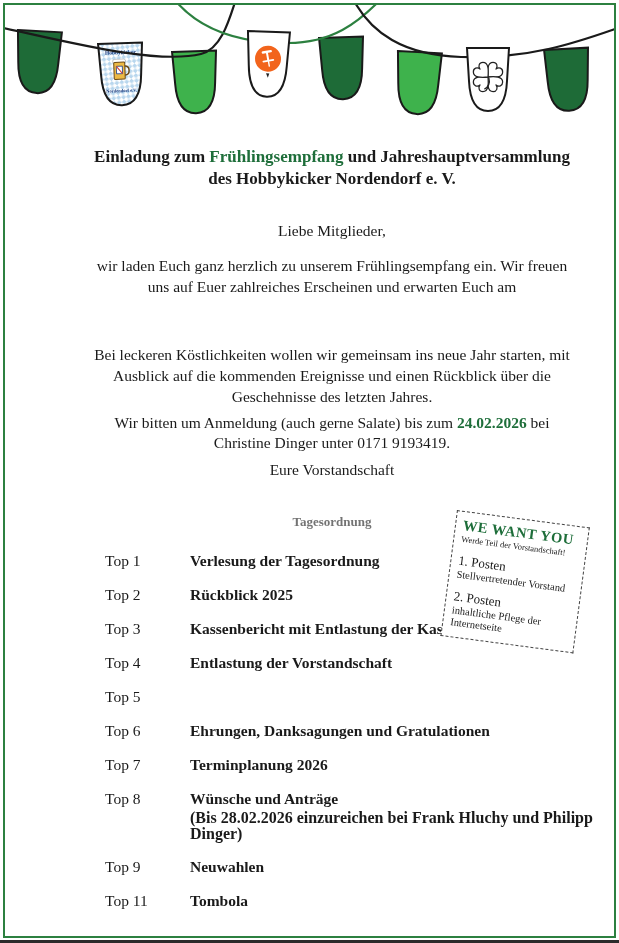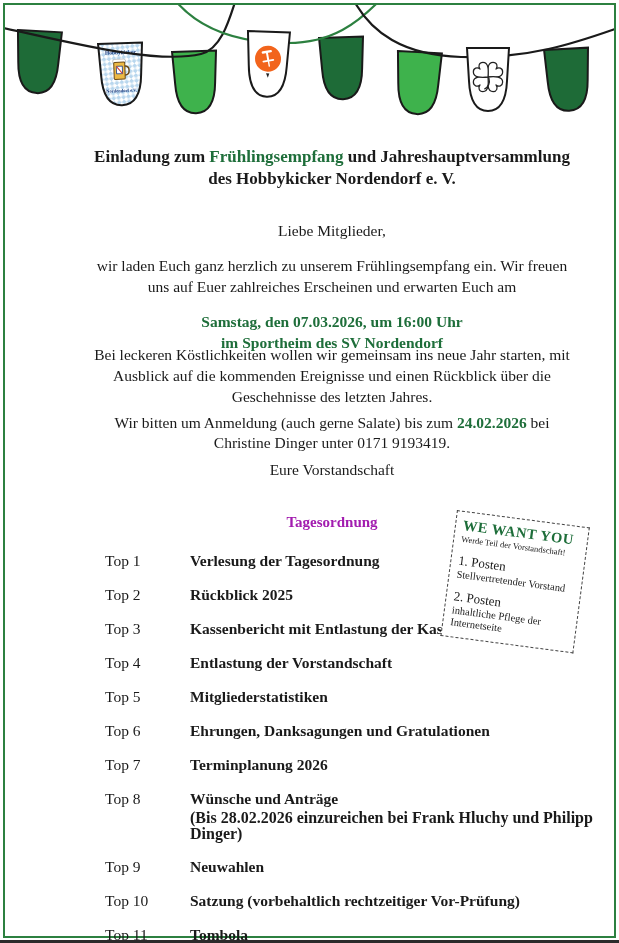--- a/index.html
+++ b/index.html
@@ -11,21 +11,21 @@
   .bunting{position:absolute;top:0;left:0;}
   .tblock{position:absolute;left:36px;right:36px;text-align:center;margin-left:45px;}
   .title{top:141px;font-size:17px;font-weight:bold;line-height:22px;}
   .green{color:#1e6e3a;}
   .salutation{top:215px;font-size:15.5px;line-height:21px;}
   .intro{top:250px;font-size:15.5px;line-height:21px;}
   .event{top:306px;font-size:15.5px;font-weight:bold;line-height:21px;color:#1e6e3a;}
   .body2{top:339px;font-size:15.5px;line-height:21px;}
   .registration{top:408px;font-size:15.5px;line-height:20px;}
   .closing{top:456px;font-size:15.5px;}
-  .agenda-heading{top:509px;font-size:15px;font-weight:bold;color:#a21caf;}
+  .agenda-heading{top:509px;font-size:13px;font-weight:bold;color:#737373;}
   .agenda{position:absolute;top:546px;left:100px;right:20px;}
   .agenda-row{display:flex;font-size:15.5px;line-height:19px;margin-bottom:15px;}
   .agenda-label{flex:0 0 85px;}
   .agenda-text{flex:1;font-weight:bold;}
   .agenda-note{font-size:16px;line-height:16px;margin-top:2px;}
   .note-box{position:absolute;left:452px;top:505px;width:118px;
             border:1px dashed #444;background:#fff;padding:5px 7px 8px 7px;
             transform:rotate(7.5deg);transform-origin:top left;text-align:left;}
   .note-title{font-size:14.5px;font-weight:bold;color:#1e6e3a;letter-spacing:0.5px;line-height:17px;}
   .note-subtitle{font-size:8.5px;line-height:11px;}
@@ -113,24 +113,20 @@
 
   <div class="tblock title">
     <div><span>Einladung zum </span><span class="green">Frühlingsempfang</span><span> und Jahreshauptversammlung</span></div>
     <div>des Hobbykicker Nordendorf e. V.</div>
   </div>
 
   <div class="tblock intro">wir laden Euch ganz herzlich zu unserem Frühlingsempfang ein. Wir freuen uns auf Euer zahlreiches Erscheinen und erwarten Euch am</div>
 
   <div class="tblock salutation">Liebe Mitglieder,</div>
 
-  <div class="tblock event">
-    <div>Samstag, den 07.03.2026, um 16:00 Uhr</div>
-    <div>im Sportheim des SV Nordendorf</div>
-  </div>
 
   <div class="tblock body2">Bei leckeren Köstlichkeiten wollen wir gemeinsam ins neue Jahr starten, mit Ausblick auf die kommenden Ereignisse und einen Rückblick über die Geschehnisse des letzten Jahres.</div>
 
   <div class="tblock registration">
     <div><span>Wir bitten um Anmeldung (auch gerne Salate) bis zum </span><span class="green" style="font-weight:bold">24.02.2026</span><span> bei</span></div>
     <div>Christine Dinger unter 0171 9193419.</div>
   </div>
 
   <div class="tblock closing">Eure Vorstandschaft</div>
 
@@ -148,21 +144,20 @@
     <div class="agenda-row">
       <span class="agenda-label">Top 3</span>
       <span class="agenda-text">Kassenbericht mit Entlastung der Kasse</span>
     </div>
     <div class="agenda-row">
       <span class="agenda-label">Top 4</span>
       <span class="agenda-text">Entlastung der Vorstandschaft</span>
     </div>
     <div class="agenda-row">
       <span class="agenda-label">Top 5</span>
-      <span class="agenda-text">Mitgliederstatistiken</span>
     </div>
     <div class="agenda-row">
       <span class="agenda-label">Top 6</span>
       <span class="agenda-text">Ehrungen, Danksagungen und Gratulationen</span>
     </div>
     <div class="agenda-row">
       <span class="agenda-label">Top 7</span>
       <span class="agenda-text">Terminplanung 2026</span>
     </div>
     <div class="agenda-row">
@@ -170,24 +165,20 @@
       <span class="agenda-text">
         <span>Wünsche und Anträge</span>
         <div class="agenda-note">(Bis 28.02.2026 einzureichen bei Frank Hluchy und Philipp Dinger)</div>
       </span>
     </div>
     <div class="agenda-row">
       <span class="agenda-label">Top 9</span>
       <span class="agenda-text">Neuwahlen</span>
     </div>
     <div class="agenda-row">
-      <span class="agenda-label">Top 10</span>
-      <span class="agenda-text">Satzung (vorbehaltlich rechtzeitiger Vor-Prüfung)</span>
-    </div>
-    <div class="agenda-row">
       <span class="agenda-label">Top 11</span>
       <span class="agenda-text">Tombola</span>
     </div>
   </div>
 
   <div class="note-box">
     <div class="note-title">WE WANT YOU</div>
     <div class="note-subtitle">Werde Teil der Vorstandschaft!</div>
     <div class="note-post-label">1. Posten</div>
     <div class="note-post-desc">Stellvertretender Vorstand</div>

